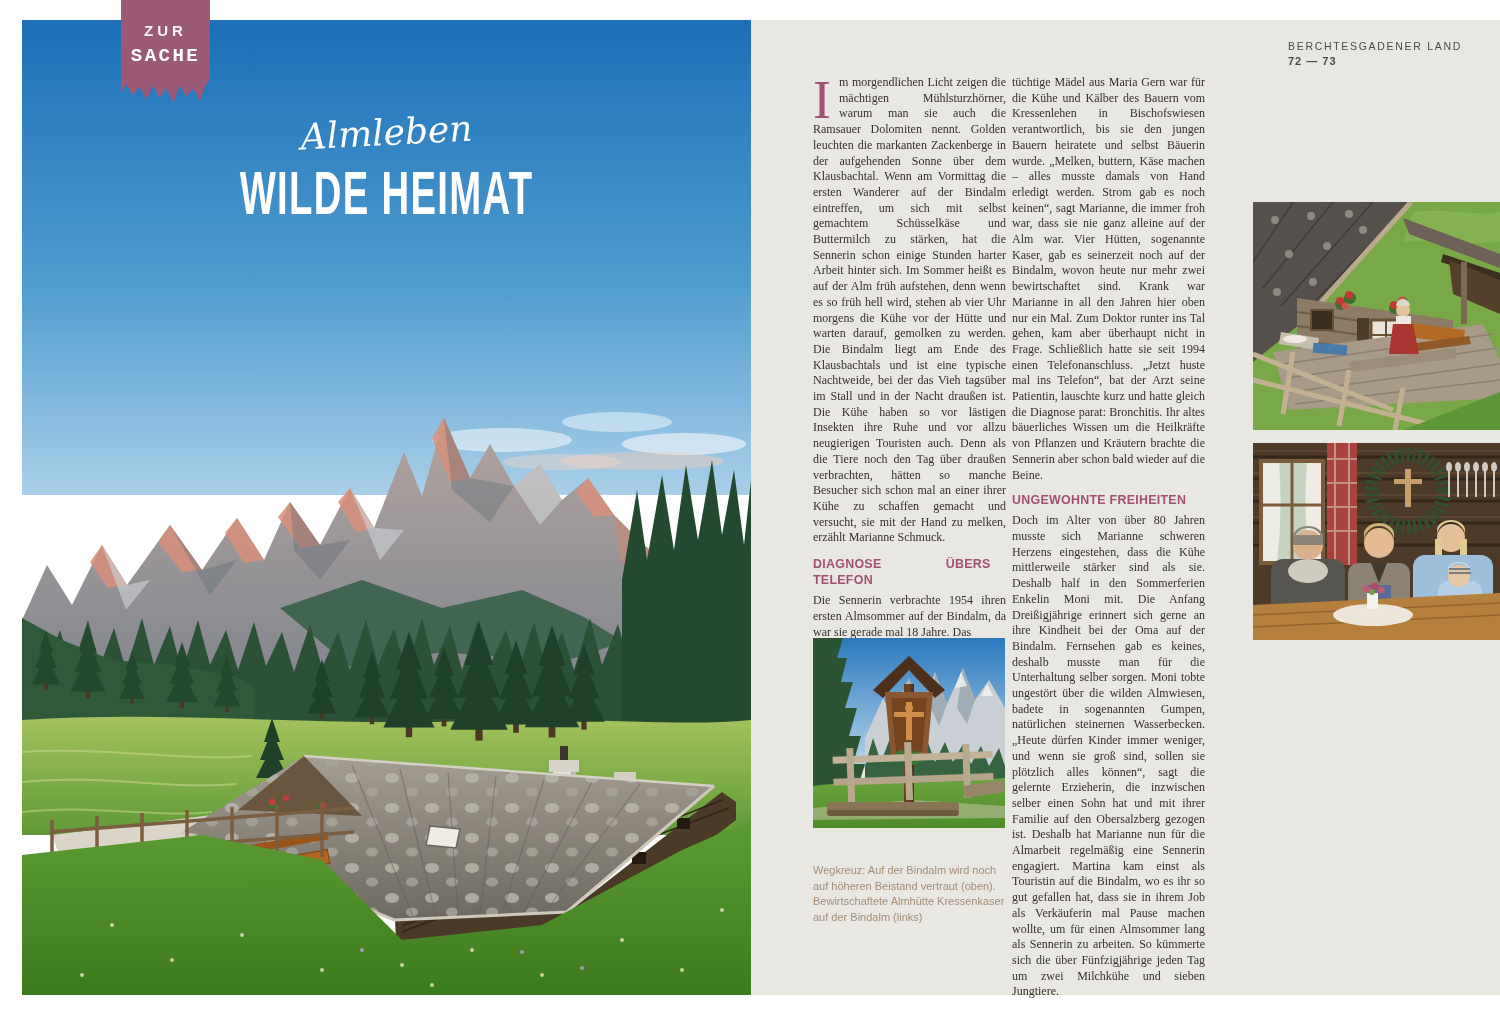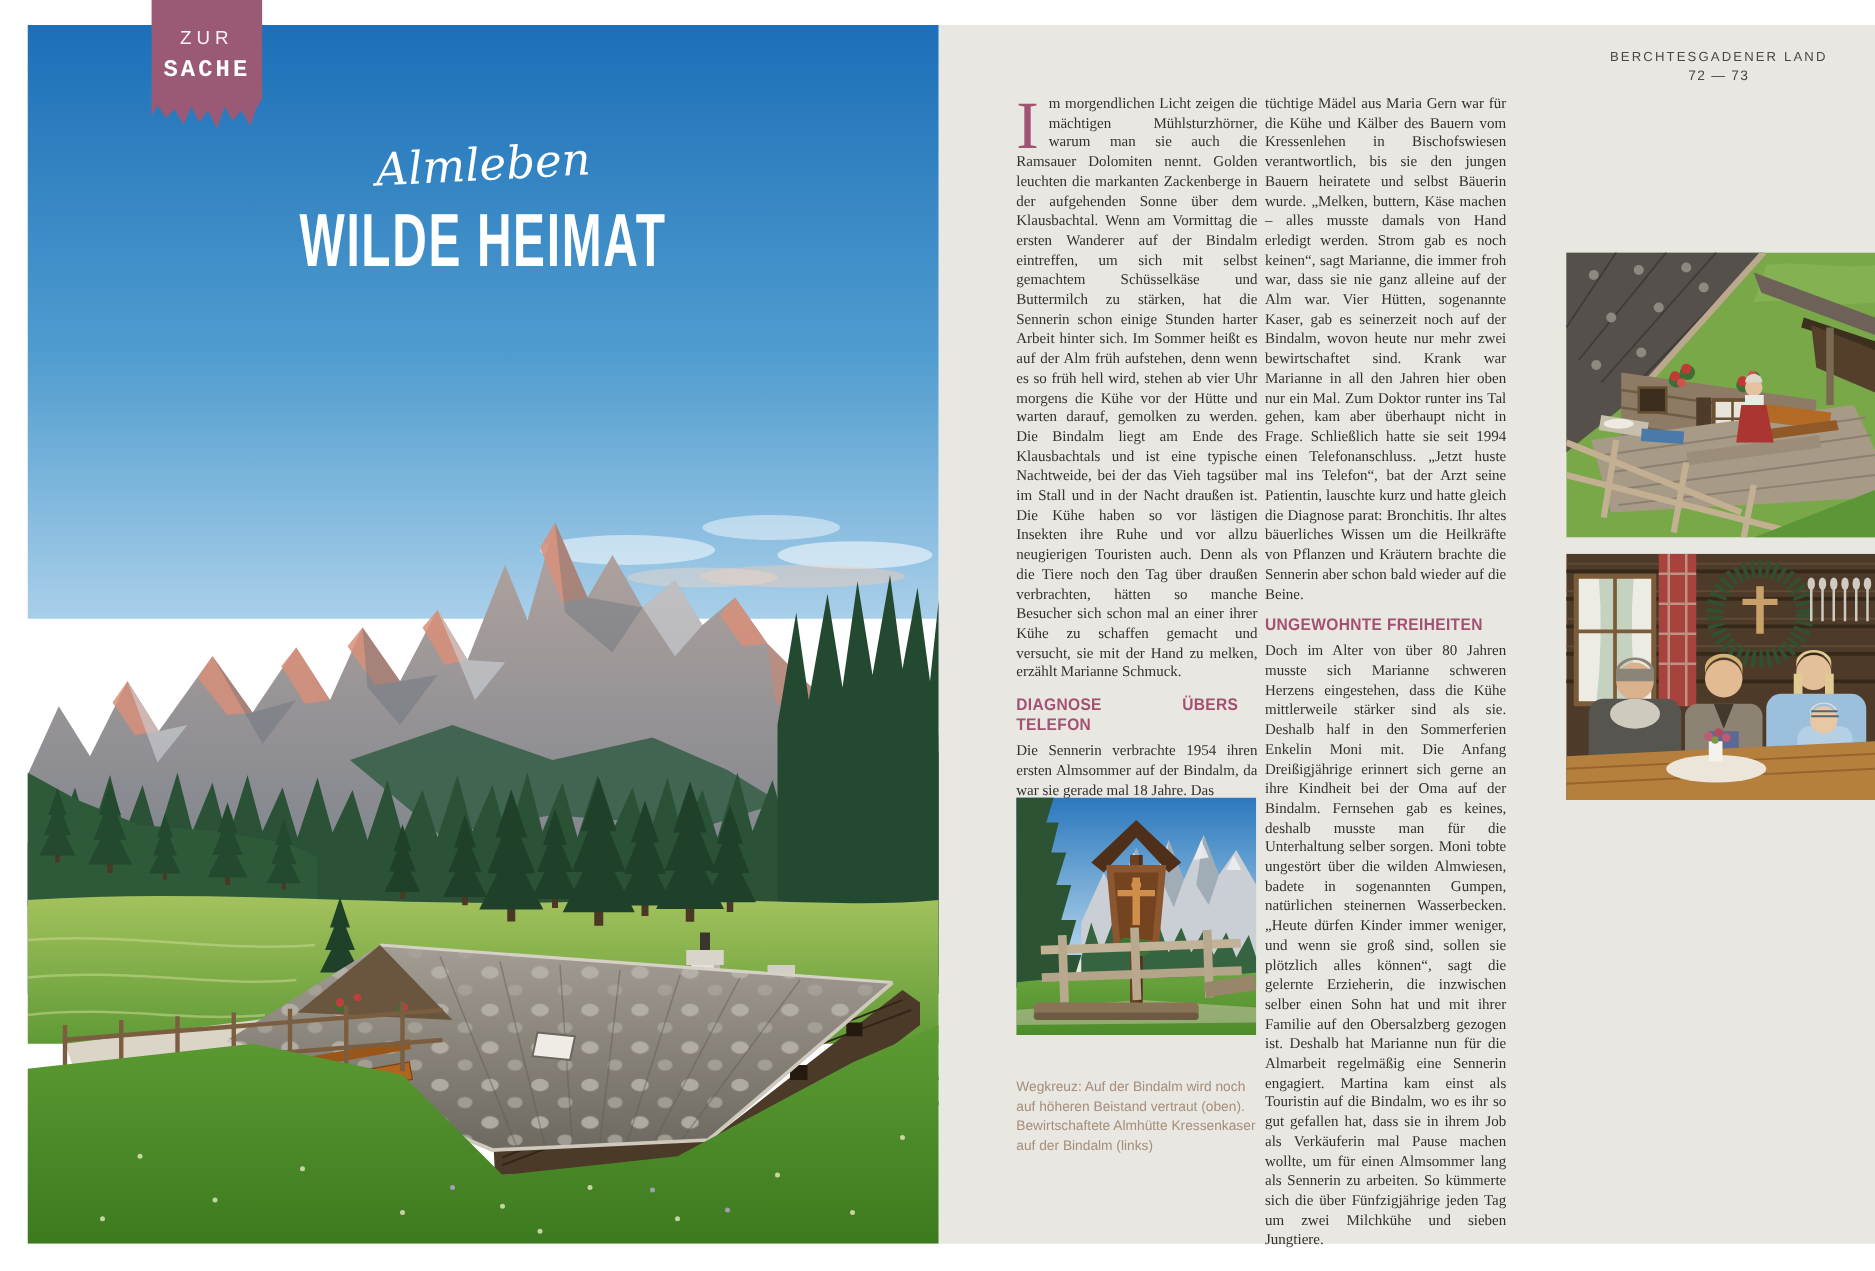--- a/index.html
+++ b/index.html
@@ -9,33 +9,33 @@
   .right-page{position:absolute;left:751px;top:20px;width:749px;height:975px;
               background:var(--panel-bg,#e8e7e1);}
   
   .main-photo{position:absolute;left:22px;top:20px;width:729px;height:975px;}
   .main-photo svg,.fig svg{display:block;width:100%;height:100%;}
   
   .badge{position:absolute;left:121px;top:0;width:89px;height:104px;
          background:var(--badge,#9a5a76);color:#fff;text-align:center;
          font-family:"Liberation Sans",sans-serif;
          clip-path:polygon(0 0,100% 0,100% 76%,94% 84%,89% 97%,81% 85%,73% 93%,66% 82%,59% 99%,51% 85%,43% 94%,36% 82%,29% 96%,21% 84%,13% 91%,6% 81%,0 90%);}
-  .badge-l1{margin-top:22px;font-size:15px;letter-spacing:4px;font-weight:400;opacity:.92;}
+  .badge-l1{margin-top:22px;font-size:15px;letter-spacing:4px;font-weight:700;opacity:.92;}
   .badge-l2{margin-top:6px;font-size:19px;font-weight:700;letter-spacing:2.5px;font-family:Liberation Mono, monospace;}
   
   .hero{position:absolute;left:22px;top:20px;width:729px;text-align:center;color:#fff;pointer-events:none;}
   .kicker{margin-top:92px;font:italic 400 36px "DejaVu Serif",serif;transform:rotate(-3deg);}
   .title{margin-top:10px;font:700 58px/60px "Liberation Sans",sans-serif;letter-spacing:2px;
          transform:scale(0.66,1.04);white-space:nowrap;}
   .intro{margin:22px auto 0;width:625px;font:italic 400 18.5px/26px "Liberation Serif",serif;}
   
-  .pageheader{position:absolute;top:40px;right:38px;text-align:center;
+  .pageheader{position:absolute;top:40px;right:38px;text-align:left;
               color:var(--header-text,#4a4942);font-family:"Liberation Sans",sans-serif;}
   .ph-section{font-size:10.5px;letter-spacing:1.7px;}
-  .ph-pages{font-size:11px;font-weight:400;letter-spacing:1px;margin-top:3px;}
+  .ph-pages{font-size:11px;font-weight:700;letter-spacing:1px;margin-top:3px;}
   
   .col{position:absolute;top:75px;width:193px;font:12px/15.7px "Liberation Serif",serif;
        text-align:justify;color:var(--body-text,#35302b);}
   .col1{left:813px;} .col2{left:1012px;}
   .col p{margin:0;}
   .dropcap{float:left;font:400 54px/44px "Liberation Serif",serif;
            color:var(--accent,#a35173);padding:3px 8px 0 0;}
   .subhead{font:700 13.5px/16px "Liberation Sans",sans-serif;color:var(--accent,#a35173);
            letter-spacing:.3px;transform:scaleX(.92);transform-origin:left;margin:9px 0 5px;}
   .subhead.first{margin-top:10px;}

